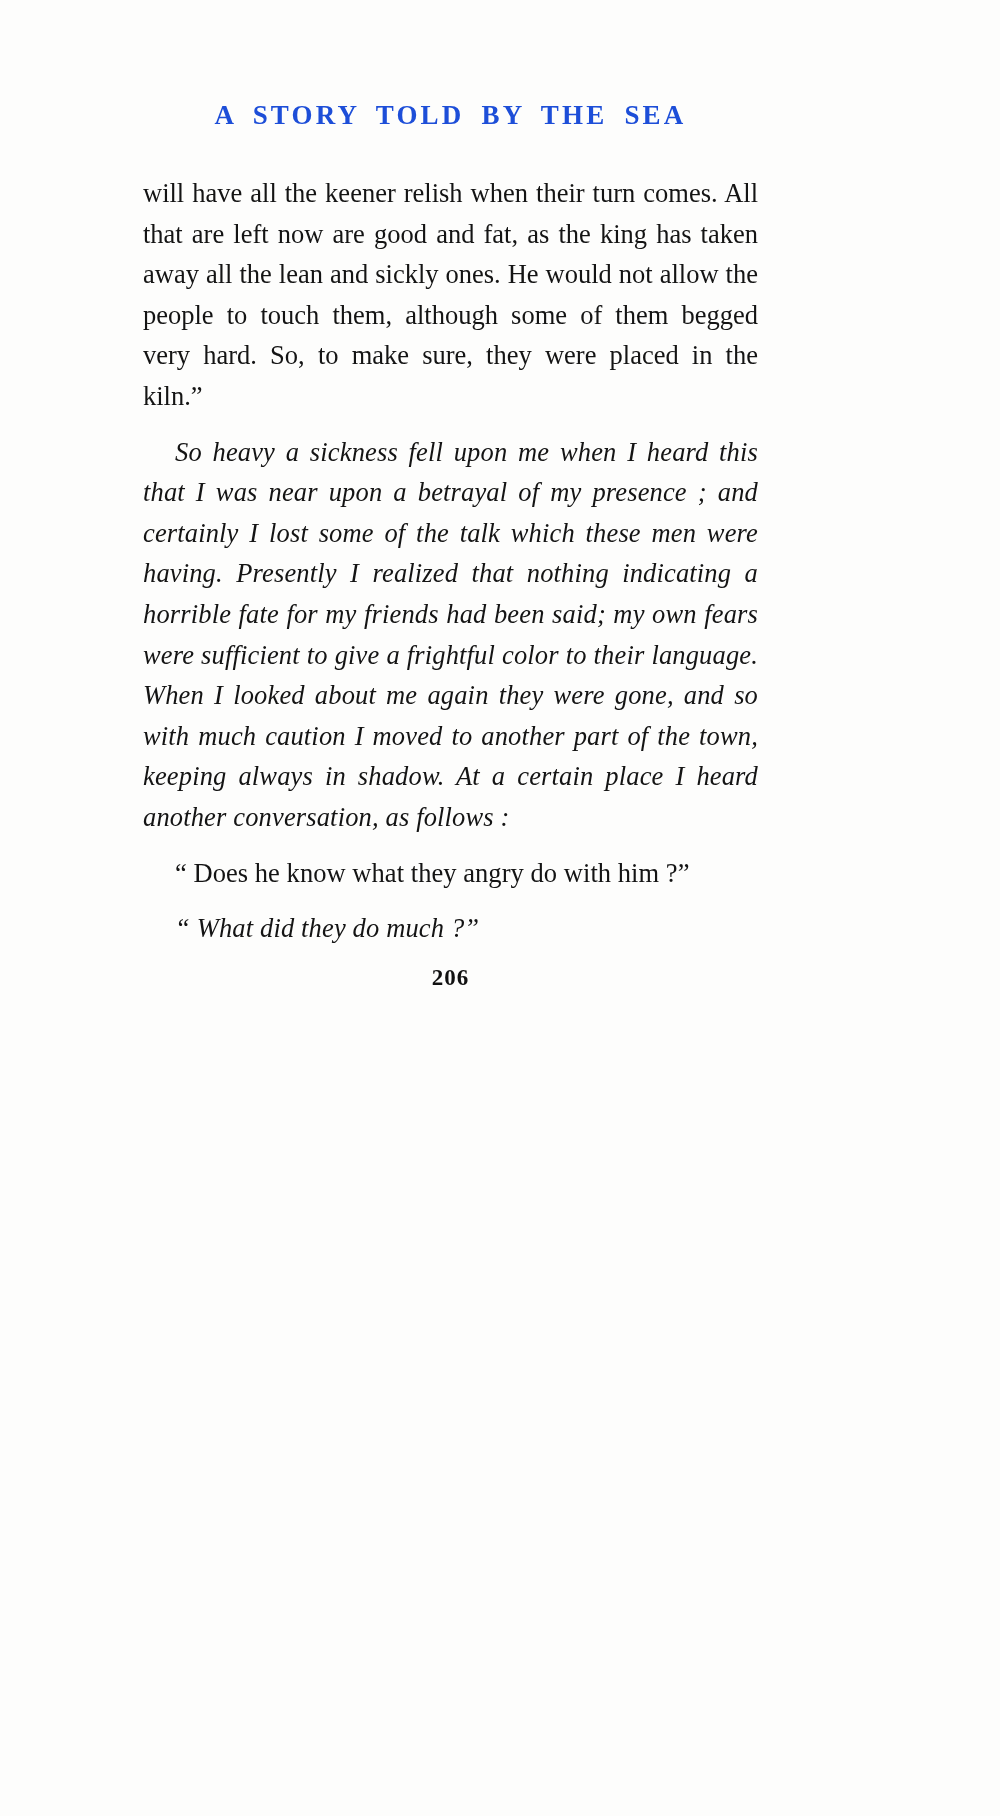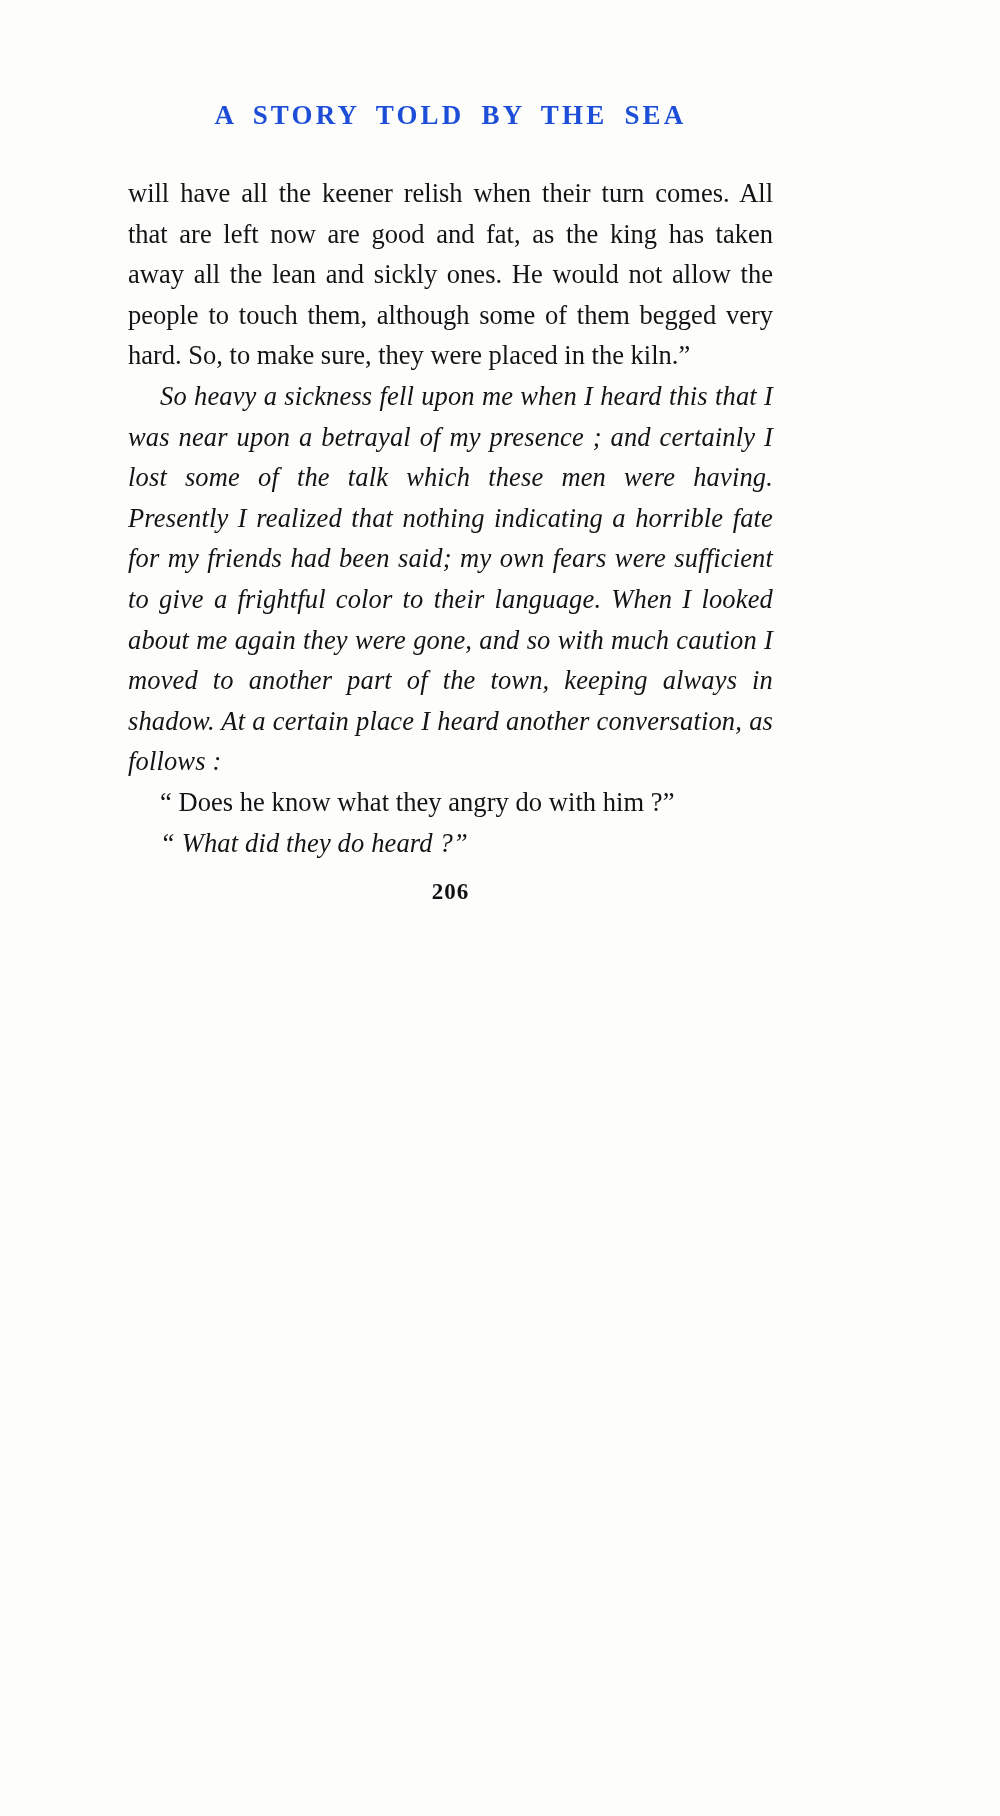--- a/index.html
+++ b/index.html
@@ -39,21 +39,21 @@
     word-spacing: 7px;
   }
   .body-text {
     font-size: 26.5px;
     line-height: 40.6px;
     color: #141414;
     text-align: justify;
     text-justify: inter-word;
   }
   .para {
-    margin: 0;
+    margin: 15px;
     text-indent: 32px;
   }
   .para.no-indent {
     text-indent: 0;
   }
   .folio {
     text-align: center;
     font-size: 23px;
     font-weight: 700;
     letter-spacing: 1px;
@@ -69,19 +69,19 @@
 
 <div class="page">
   <div class="page-inner">
 
     <div class="running-head">A STORY TOLD BY THE SEA</div>
 
     <div class="body-text">
       <p class="para no-indent">will have all the keener relish when their turn comes.   All that are left now are good and fat, as the king has taken away all the lean and sickly ones.   He would not allow the people to touch them, although some of them begged very hard.   So, to make sure, they were placed in the kiln.”</p>
       <p class="para">So heavy a sickness fell upon me when I heard this that I was near upon a betrayal of my presence ; and certainly I lost some of the talk which these men were having.   Presently I realized that nothing indicating a horrible fate for my friends had been said; my own fears were sufficient to give a frightful color to their language.   When I looked about me again they were gone, and so with much caution I moved to another part of the town, keeping always in shadow.   At a certain place I heard another conversation, as follows :</p>
       <p class="para">“ Does he know what they angry do with him ?”</p>
-      <p class="para">“ What did they do heard ?”</p>
+      <p class="para">“ What did they do much ?”</p>
     </div>
 
     <div class="folio">206</div>
 
   </div>
 </div>
 
 </body></html>

